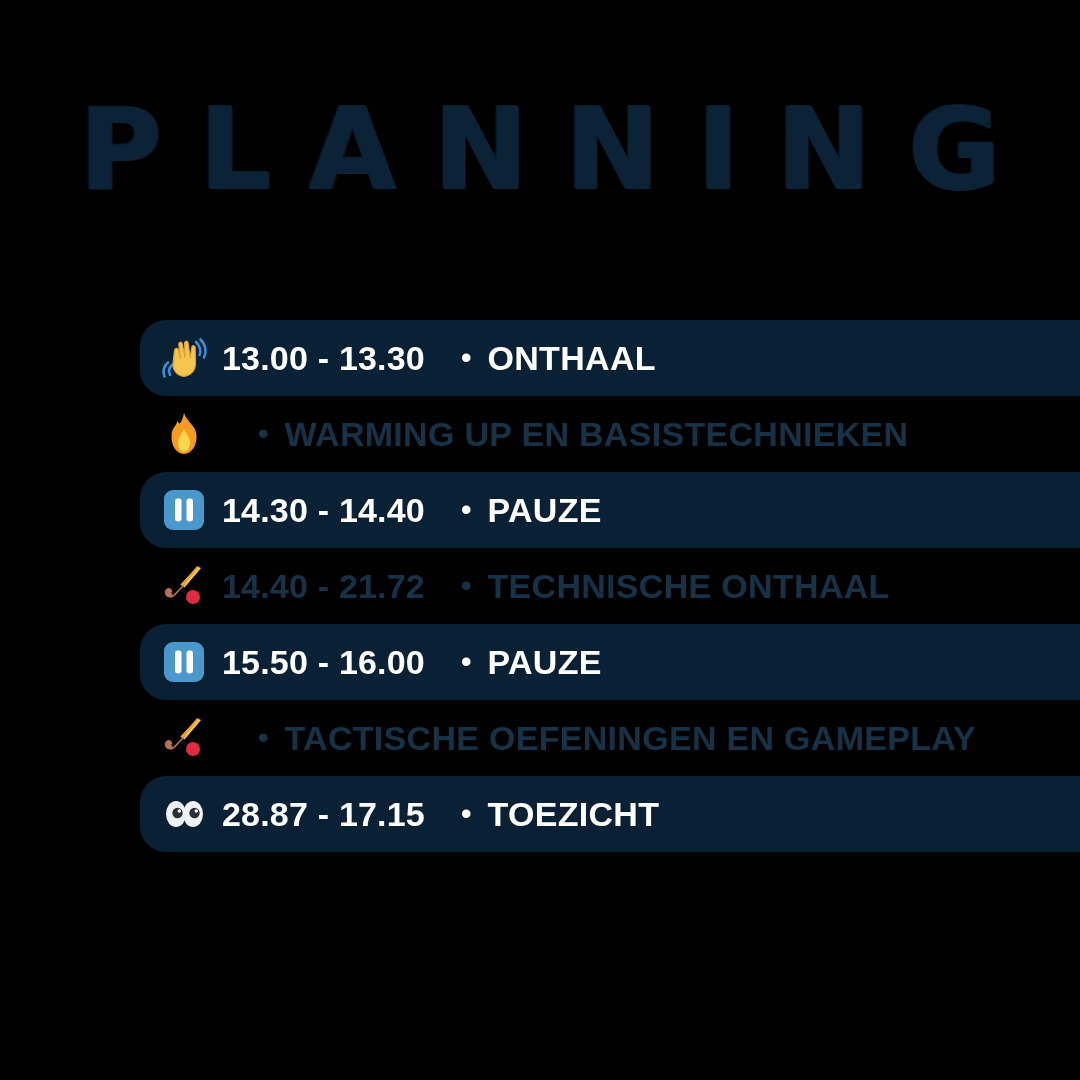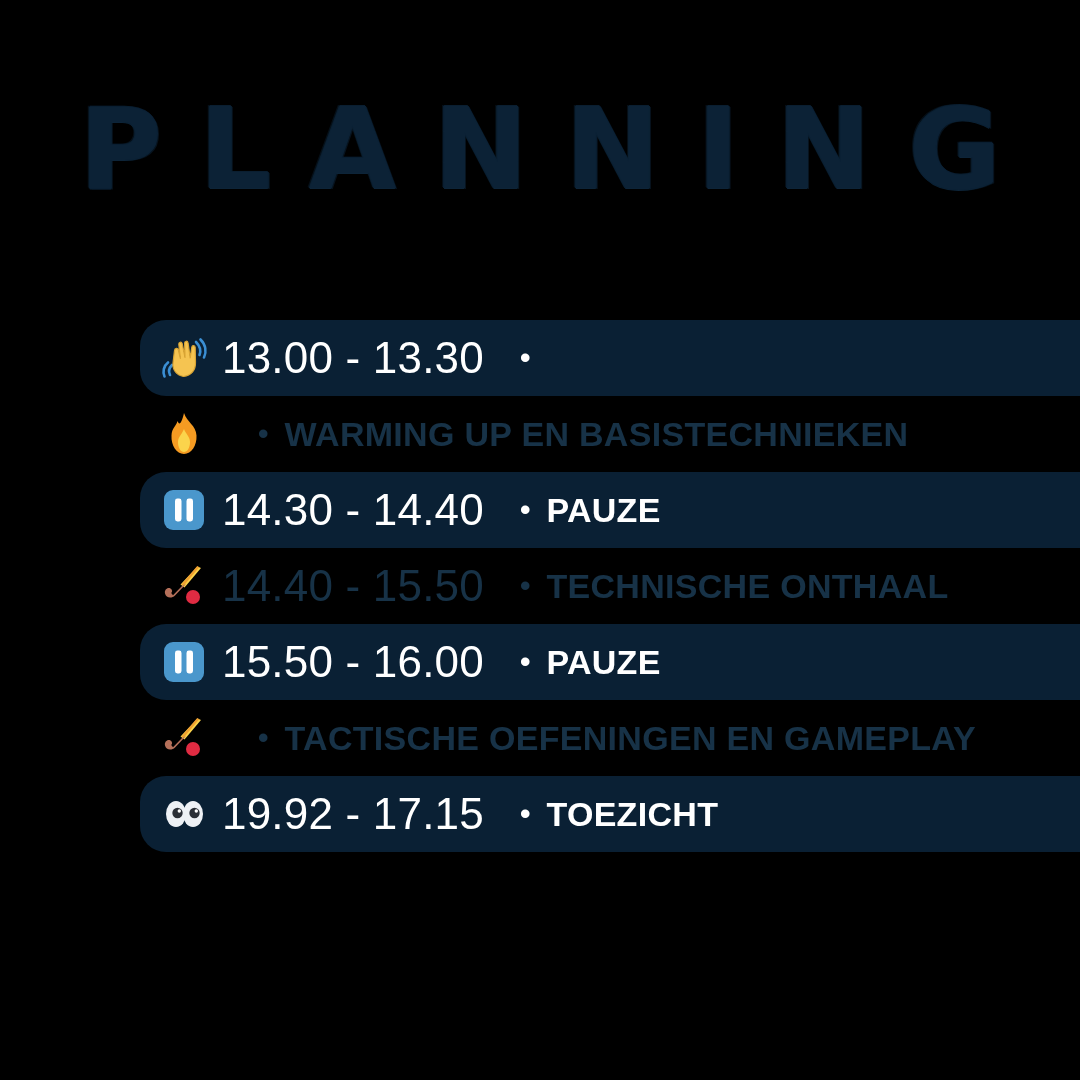--- a/index.html
+++ b/index.html
@@ -70,22 +70,22 @@
 
   .row-emoji {
     flex:0 0 auto;
     width:48px; height:48px;
     position:relative;
     margin-right:14px;
   }
 
   .row-time {
     flex:0 0 auto;
-    font-size:44px;
-    font-weight:400;
+    font-size:34px;
+    font-weight:700;
     letter-spacing:.2px;
     white-space:nowrap;
   }
 
   .row-sep {
     flex:0 0 auto;
     font-size:30px;
     font-weight:700;
     margin:0 16px 0 36px;
     line-height:1;
@@ -130,20 +130,21 @@
               <path d="M12 31 C9 34 8.5 38 10 41"></path>
               <path d="M8 28.5 C3.5 32 2.5 38 4.5 42.5"></path>
             </g>
             <g fill="#f5c451" stroke="#d9a433" stroke-width="1.2" stroke-linejoin="round">
               <path d="M23.5 42.5 C16 41 12.5 35.5 13 29 L14.5 16.5 C14.8 14 17.8 13.6 18.4 16 L20.4 24.5 L18.8 10.5 C18.5 8 21.4 7.2 22.2 9.6 L25 23.5 L24.6 9.2 C24.6 6.7 27.6 6.5 28.1 9 L30.2 23.8 L31.8 13.2 C32.2 10.8 35.1 11.1 35.2 13.6 L35.5 28 C35.8 36 31.5 41.8 23.5 42.5 Z"></path>
             </g>
           </svg>
         </span>
         <span class="row-time">13.00 - 13.30</span>
         <span class="row-sep">•</span>
+        <span class="row-label">ONTHAAL</span>
       </div>
       <div class="row is-dim">
         <span class="row-emoji">
           <svg class="emoji-svg" viewBox="0 0 48 48" xmlns="http://www.w3.org/2000/svg">
             <path d="M24 3 C27 12 36 15.5 36.5 25.5 C37 35.5 31.5 44 24 44 C16.5 44 11 35.5 11.5 25.5 C11.9 18 16 16.5 17.5 11 C19.5 16.5 22 12 24 3 Z" fill="#f59b22"></path>
             <path d="M24 19 C26 24.5 30 26.5 30 32 C30 38 27.3 42 24 42 C20.7 42 18 38 18 32 C18 27.5 21 25.5 24 19 Z" fill="#fbd44c"></path>
           </svg>
         </span>
         <span class="row-sep">•</span>
         <span class="row-label">WARMING UP EN BASISTECHNIEKEN</span>
@@ -162,21 +163,21 @@
       </div>
       <div class="row is-dim">
         <span class="row-emoji">
           <svg class="emoji-svg" viewBox="0 0 48 48" xmlns="http://www.w3.org/2000/svg">
             <path d="M41 6 L24.5 25.5 L20.5 22.5 L37.5 4.5 Z" fill="#fbd44c"></path>
             <path d="M39.2 5.2 L23.5 24 L21.5 22.4 L37.2 4 Z" fill="#f0a030"></path>
             <path d="M26 22 L15 33.5 C11.5 37 6 36 5 31.5 C4.2 27.8 7.5 25 10.5 26.5 C12.4 27.5 12.6 30 11.2 31 L13 33.2 L22 24 Z" fill="#b5705a"></path>
             <circle cx="33" cy="35" r="7" fill="#e02b42"></circle>
           </svg>
         </span>
-        <span class="row-time">14.40 - 15.50</span>
+        <span class="row-time">14.40 - 21.72</span>
         <span class="row-sep">•</span>
         <span class="row-label">TECHNISCHE ONTHAAL</span>
       </div>
       <div class="row is-highlight">
         <span class="row-emoji">
           <svg class="emoji-svg" viewBox="0 0 48 48" xmlns="http://www.w3.org/2000/svg">
             <rect x="4" y="4" width="40" height="40" rx="9" ry="9" fill="#4a97cc"></rect>
             <rect x="15" y="12.5" width="6.5" height="23" rx="2.4" fill="#ffffff"></rect>
             <rect x="26.5" y="12.5" width="6.5" height="23" rx="2.4" fill="#ffffff"></rect>
           </svg>
@@ -201,19 +202,19 @@
         <span class="row-emoji">
           <svg class="emoji-svg" viewBox="0 0 48 48" xmlns="http://www.w3.org/2000/svg">
             <ellipse cx="16" cy="24" rx="10" ry="13" fill="#eef1f5"></ellipse>
             <ellipse cx="33" cy="24" rx="10" ry="13" fill="#eef1f5"></ellipse>
             <circle cx="17.5" cy="23" r="5.2" fill="#2b2f36"></circle>
             <circle cx="34.5" cy="23" r="5.2" fill="#2b2f36"></circle>
             <circle cx="19.3" cy="21" r="1.7" fill="#ffffff"></circle>
             <circle cx="36.3" cy="21" r="1.7" fill="#ffffff"></circle>
           </svg>
         </span>
-        <span class="row-time">19.92 - 17.15</span>
+        <span class="row-time">28.87 - 17.15</span>
         <span class="row-sep">•</span>
         <span class="row-label">TOEZICHT</span>
       </div>
     </div>
 
 </div>
 
 </body></html>

